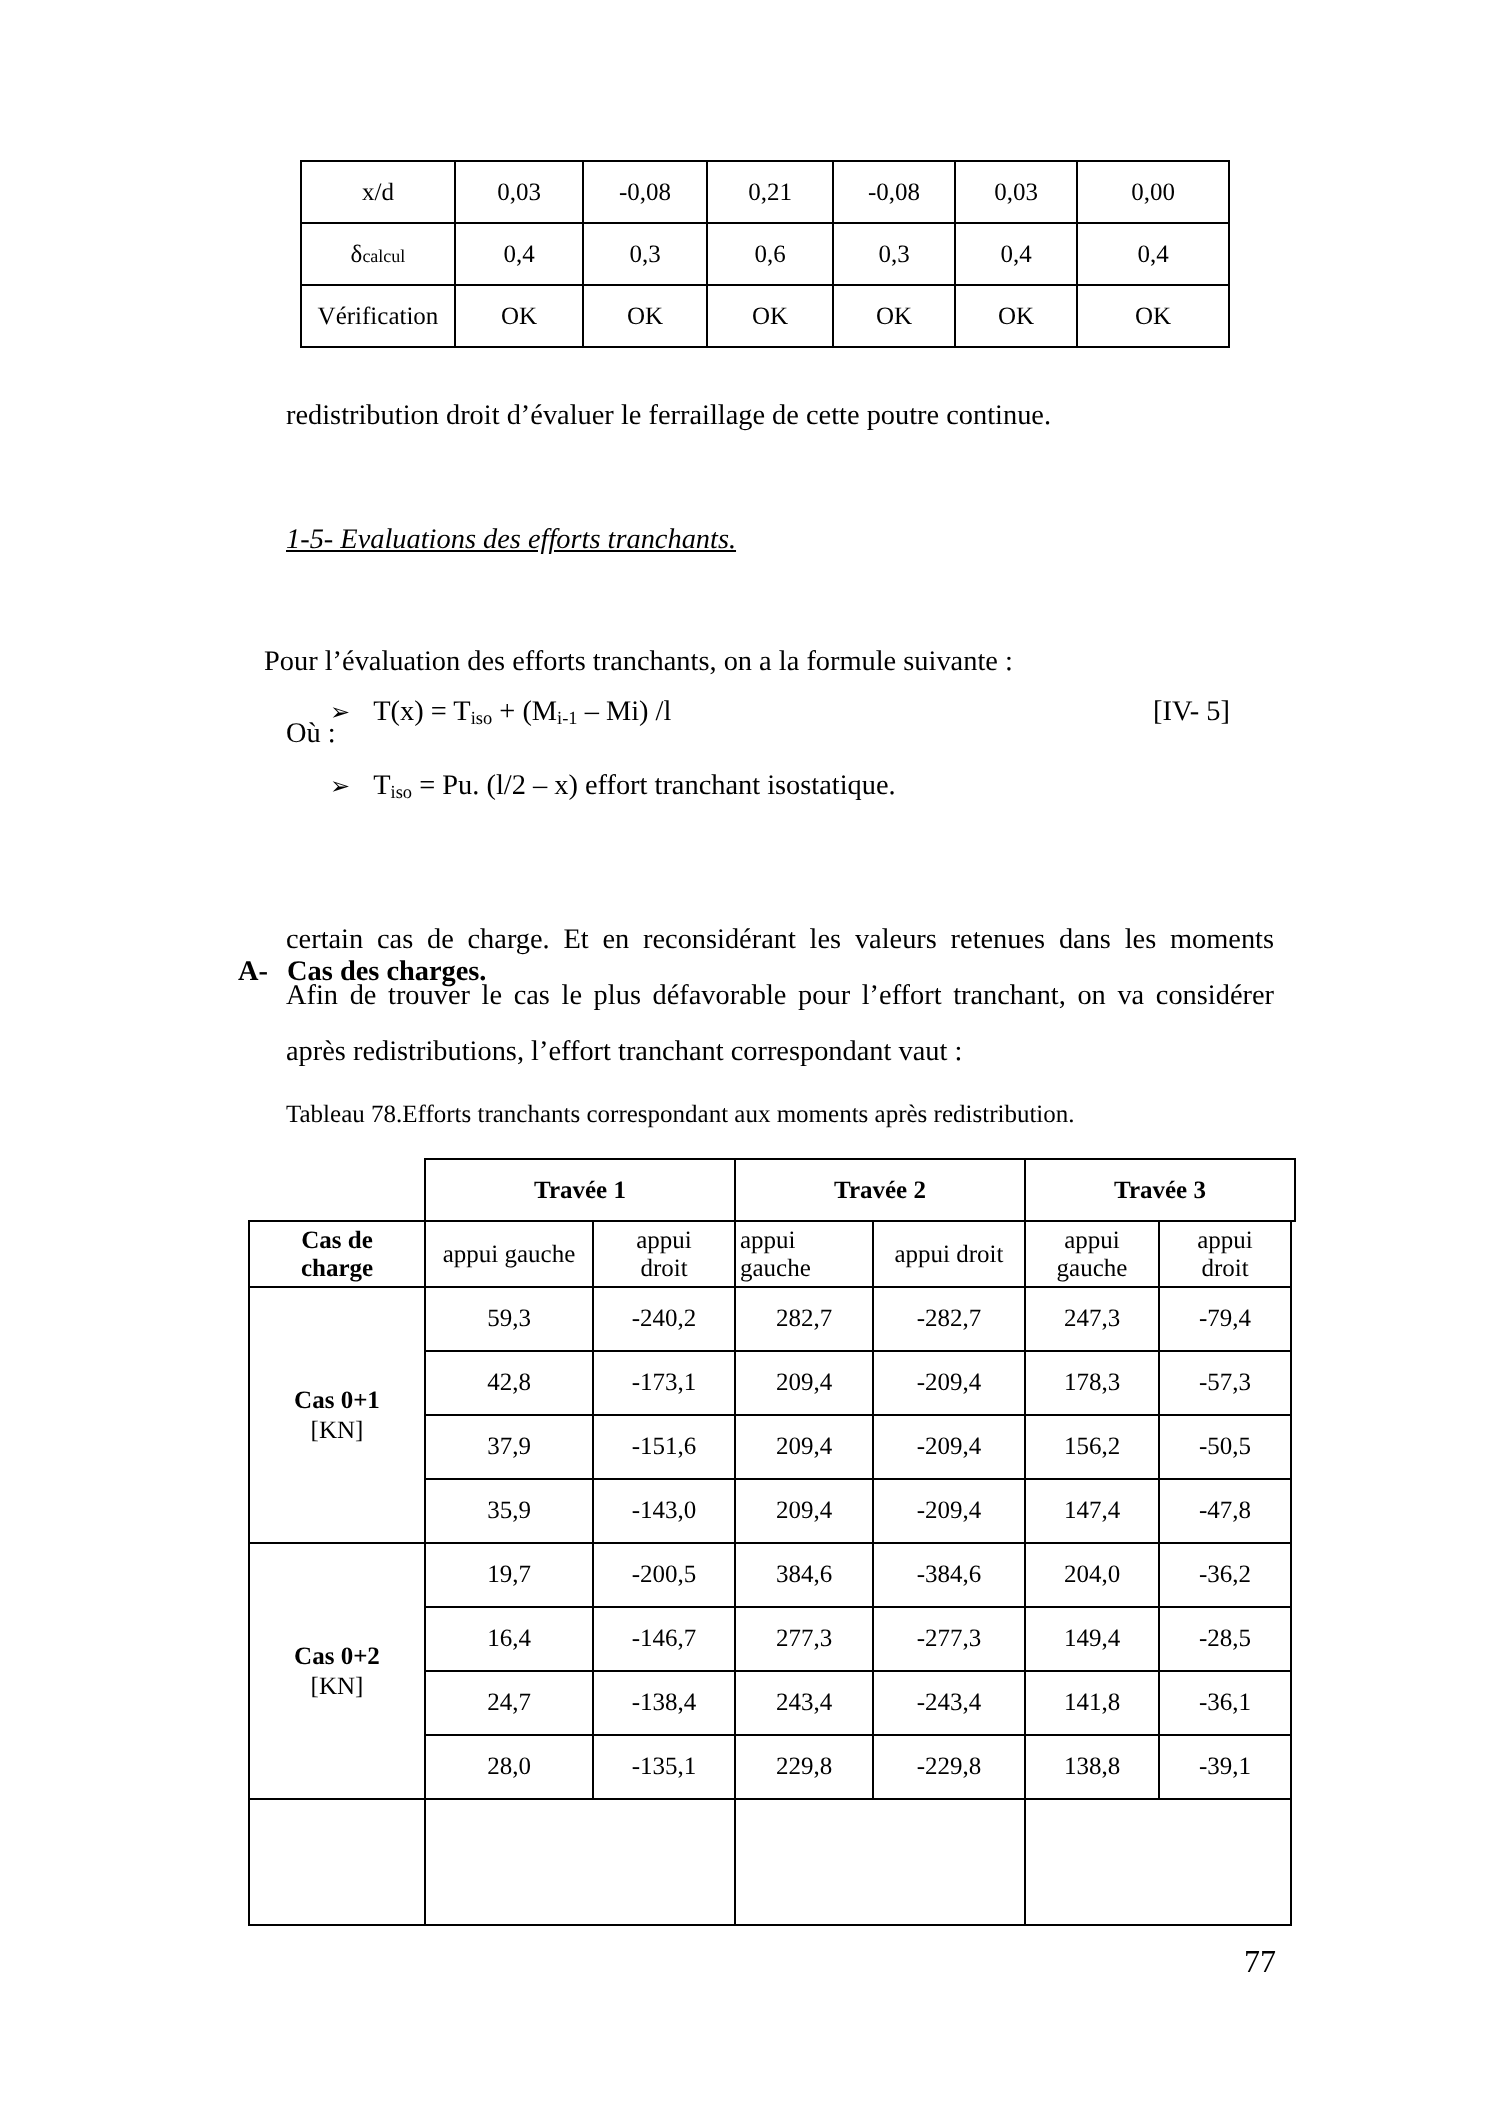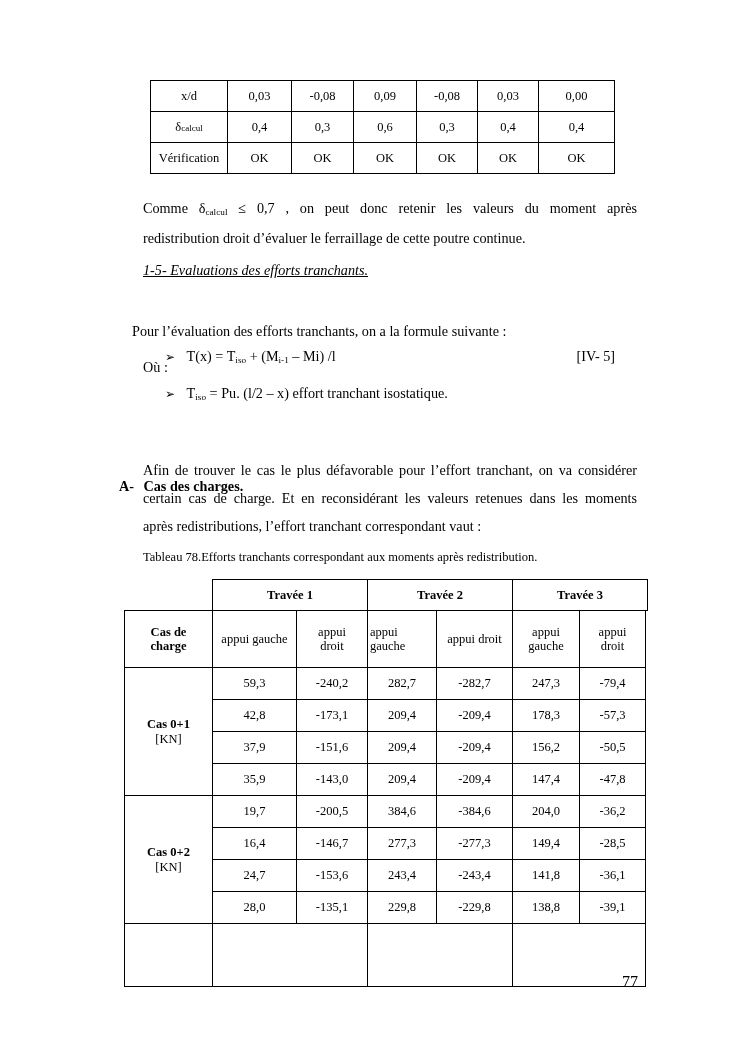--- a/index.html
+++ b/index.html
@@ -45,21 +45,21 @@
       <col style="width:63px">
     <col style="width:61px">
       <col style="width:61px">
       <col style="width:76px">
   </colgroup>
   <tbody>
       <tr>
     <td>x/d</td>
     <td>0,03</td>
     <td>-0,08</td>
-    <td>0,09</td>
+    <td>0,21</td>
     <td>-0,08</td>
     <td>0,03</td>
     <td>0,00</td>
   </tr>
   <tr>
     <td><span>δ</span><span class="delta-sub">calcul</span></td>
     <td>0,4</td>
     <td>0,3</td>
     <td>0,6</td>
     <td>0,3</td>
@@ -72,23 +72,20 @@
     <td>OK</td>
     <td>OK</td>
     <td>OK</td>
     <td>OK</td>
     <td>OK</td>
   </tr>
 </tbody>
   </table>
 
 <div class="abs para" style="left:143px; top:194px; width:494px;">
-  <div class="justify">
-    <span>Comme δ</span><span class="sub">calcul</span><span> ≤  0,7  ,  on  peut  donc  retenir  les  valeurs  du  moment  après</span>
-  </div>
   <div>redistribution droit d’évaluer le ferraillage de cette poutre continue.</div>
 </div>
 
 <div class="abs heading-italic" style="left:143px; top:262px;">1-5- Evaluations des efforts tranchants.</div>
 
 <div class="abs para" style="left:132px; top:292px;margin-top:25px;">Pour l’évaluation des efforts tranchants, on a la formule suivante :</div>
 
 <div class="abs para" style="left:165px; top:342px; width:450px;">
   <span style="font-family:'DejaVu Sans',sans-serif; font-size:12px;">➢</span>
   <span style="margin-left:8px;">
@@ -105,22 +102,22 @@
     <span>T</span><span class="sub">iso</span><span> = Pu. (l/2 – x) effort tranchant isostatique.</span>
   </span>
 </div>
 
 <div class="abs para bold" style="left:119px; top:432px;margin-top:40px;">
   <span>A-</span>
   <span style="margin-left:6px;">Cas des charges.</span>
 </div>
 
 <div class="abs para" style="left:143px; top:456px; width:494px;">
+  <div class="justify">certain cas de charge. Et en reconsidérant les valeurs retenues dans les moments</div>
   <div class="justify">Afin de trouver le cas le plus défavorable pour l’effort tranchant, on va considérer</div>
-  <div class="justify">certain cas de charge. Et en reconsidérant les valeurs retenues dans les moments</div>
   <div>après redistributions, l’effort tranchant correspondant vaut :</div>
 </div>
 
 <div class="abs caption" style="left:143px; top:550px;text-align:center;">Tableau 78.Efforts tranchants correspondant aux moments après redistribution.</div>
 
 <table id="span-header" class="abs">
   <colgroup>
       <col style="width:155px">
       <col style="width:145px">
       <col style="width:135px">
@@ -139,21 +136,21 @@
     <col style="width:88px">
       <col style="width:84px">
       <col style="width:71px">
       <col style="width:69px">
     <col style="width:76px">
       <col style="width:67px">
       <col style="width:66px">
   </colgroup>
   <tbody>
       <tr class="hdr2">
-    <td class="bold" style="padding:12px 14px;">Cas de charge</td>
+    <td class="bold" style="padding:0 14px;">Cas de charge</td>
     <td>appui gauche</td>
     <td style="padding:0 14px;">appui droit</td>
     <td style="text-align:left; padding:0 14px 0 2px;">appui gauche</td>
     <td>appui droit</td>
     <td style="padding:0 10px;">appui gauche</td>
     <td style="padding:0 14px;">appui droit</td>
   </tr>
 
   <tr>
     <td rowspan="4">
@@ -207,21 +204,21 @@
   <tr>
     <td>16,4</td>
     <td>-146,7</td>
     <td>277,3</td>
     <td>-277,3</td>
     <td>149,4</td>
     <td>-28,5</td>
   </tr>
   <tr>
     <td>24,7</td>
-    <td>-153,6</td>
+    <td>-138,4</td>
     <td>243,4</td>
     <td>-243,4</td>
     <td>141,8</td>
     <td>-36,1</td>
   </tr>
   <tr>
     <td>28,0</td>
     <td>-135,1</td>
     <td>229,8</td>
     <td>-229,8</td>

